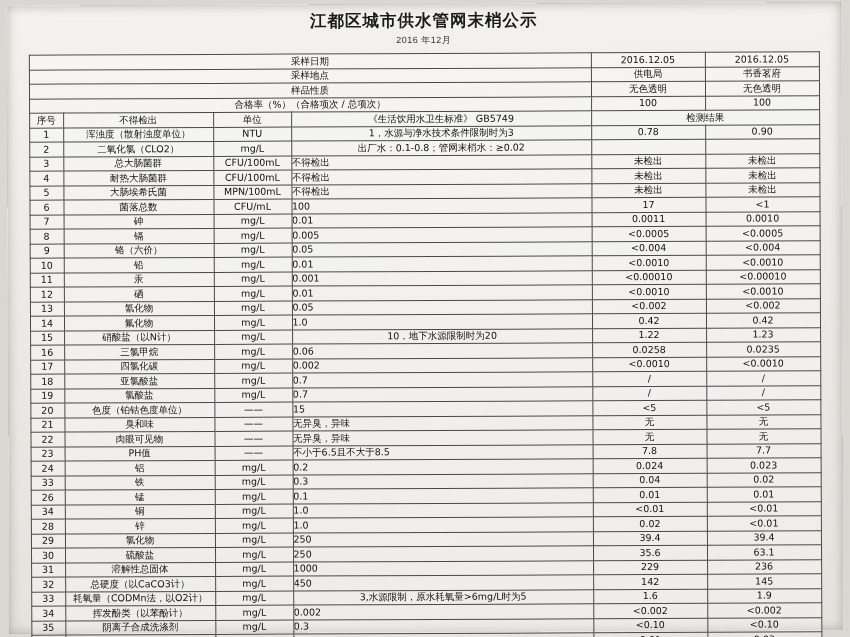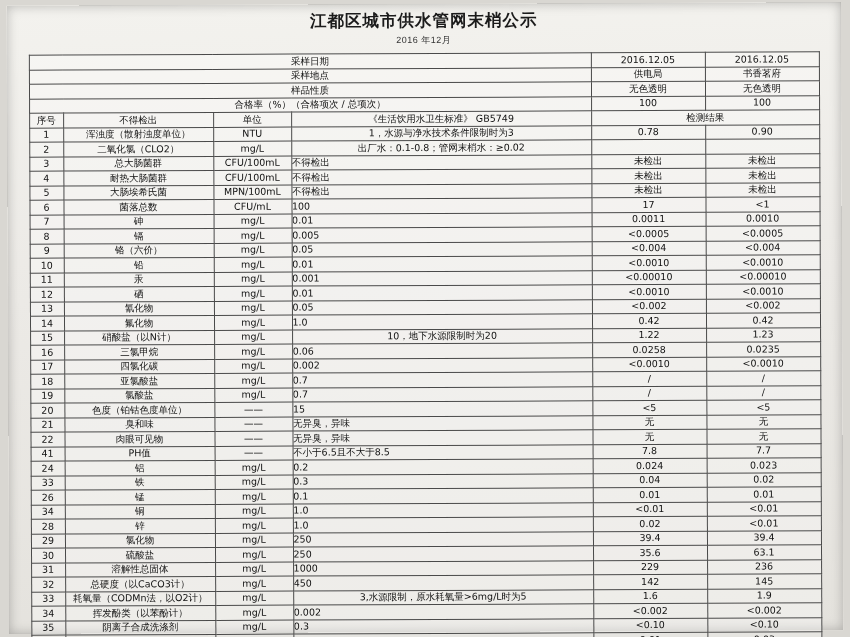--- a/index.html
+++ b/index.html
@@ -280,21 +280,21 @@
           </tr>
           <tr>
             <td class="no">22</td>
             <td class="item">肉眼可见物</td>
             <td>——</td>
             <td class="std ctr">无异臭，异味</td>
             <td>无</td>
             <td>无</td>
           </tr>
           <tr>
-            <td class="no">41</td>
+            <td class="no">23</td>
             <td class="item">PH值</td>
             <td>——</td>
             <td class="std ctr">不小于6.5且不大于8.5</td>
             <td>7.8</td>
             <td>7.7</td>
           </tr>
           <tr>
             <td class="no">24</td>
             <td class="item">铝</td>
             <td>mg/L</td>

